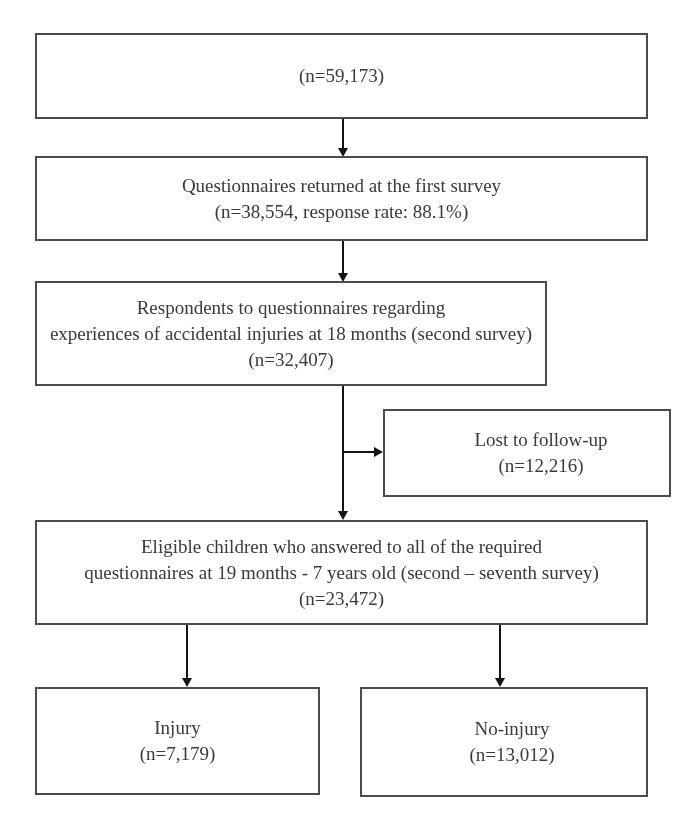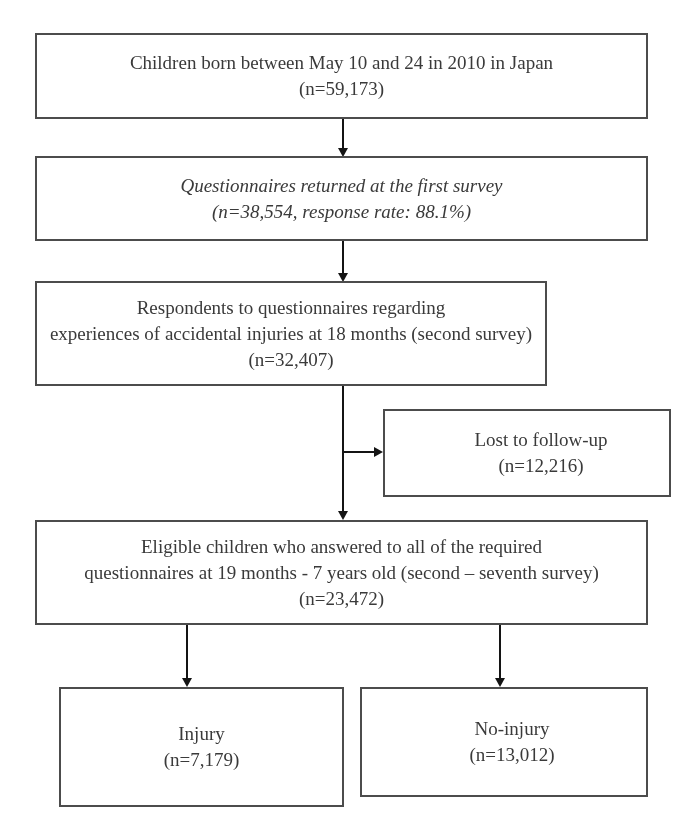--- a/index.html
+++ b/index.html
@@ -25,25 +25,25 @@
     flex-direction: column;
     justify-content: center;
     align-items: center;
     text-align: center;
     font-size: 19px;
     line-height: 26px;
   }
   .box div { width: 100%; }
 
   .b-population    { left: 35px;  top: 33px;  width: 613px; height: 86px;  }
-  .b-first-survey  { left: 35px;  top: 156px; width: 613px; height: 85px; font-style: italic;  }
+  .b-first-survey  { left: 35px;  top: 156px; width: 613px; height: 85px;  }
   .b-second-survey { left: 35px;  top: 281px; width: 512px; height: 105px; }
   .b-lost          { left: 383px; top: 409px; width: 288px; height: 88px; padding-left: 28px;  }
   .b-eligible      { left: 35px;  top: 520px; width: 613px; height: 105px; }
-  .b-injury        { left: 35px;  top: 687px; width: 285px; height: 120px; margin-left: 24px; }
+  .b-injury        { left: 35px;  top: 687px; width: 285px; height: 108px; }
   .b-no-injury     { left: 360px; top: 687px; width: 288px; height: 110px; padding-left: 16px; }
 
   .vline {
     position: absolute;
     width: 2px;
     background: #141414;
   }
   .hline {
     position: absolute;
     height: 2px;
@@ -83,21 +83,20 @@
   
   .a5-line { left: 499px; top: 625px; height: 54px; }
   .a5-head { left: 495px; top: 678px; }
 </style>
 </head>
 <body>
 
 <div class="canvas">
 
   <div class="box b-population">
-    <div>Children born between May 10 and 24 in 2010 in Japan</div>
     <div>(n=59,173)</div>
   </div>
 
   <div class="vline a1-line"></div>
   <div class="head-down a1-head"></div>
 
   <div class="box b-first-survey">
     <div>Questionnaires returned at the first survey</div>
     <div>(n=38,554, response rate: 88.1%)</div>
   </div>

